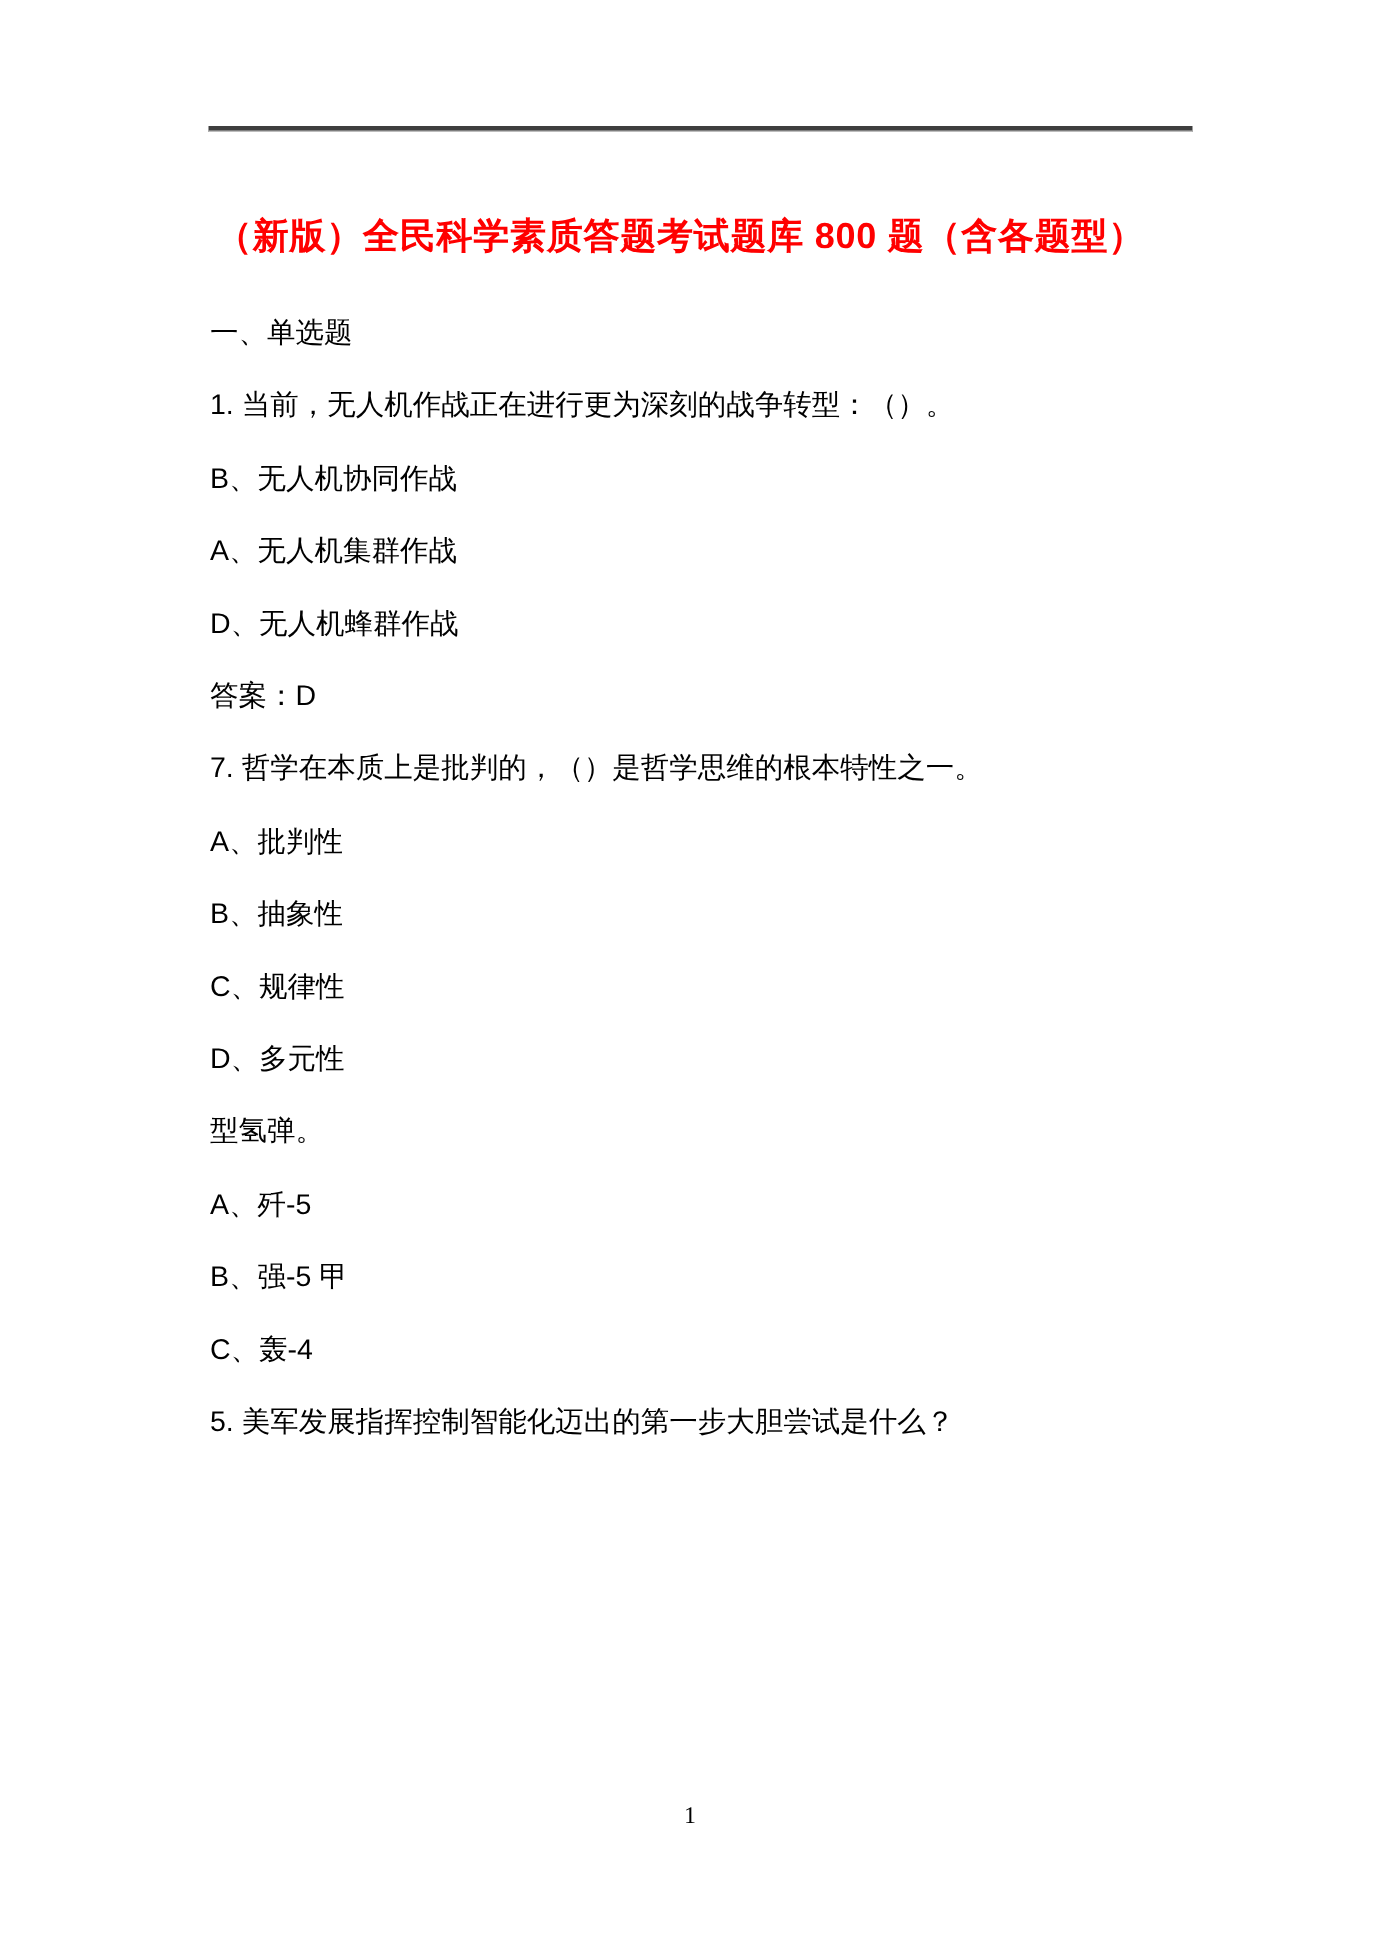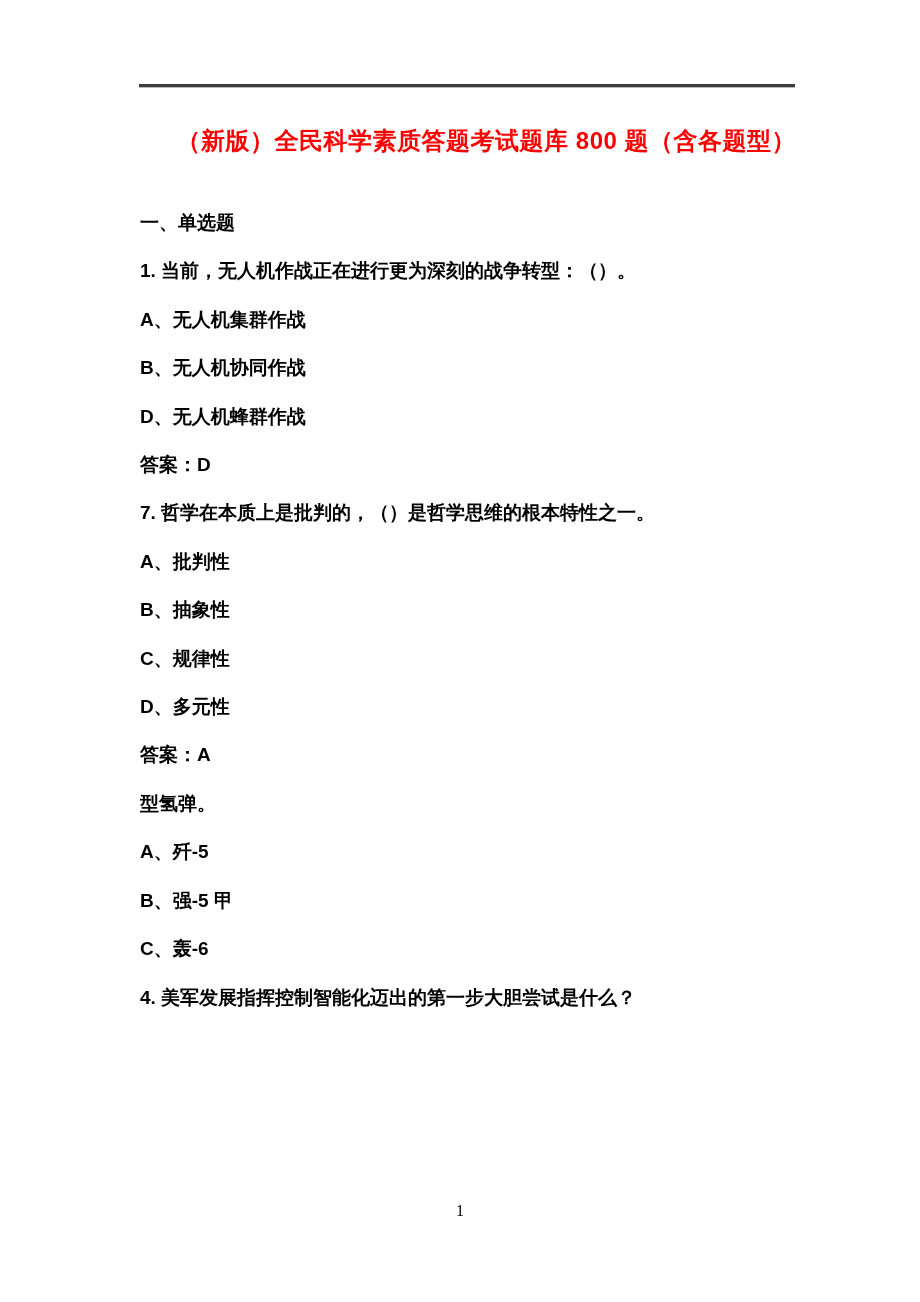--- a/index.html
+++ b/index.html
@@ -24,39 +24,38 @@
     height: 3px;
     background: #3e3e3e;
     border-bottom: 1px solid #bdbdbd;
     box-sizing: content-box;
   }
   .doc-title {
     position: absolute;
     top: 125px;
     left: 128px;
     width: 668px;
-    margin: 0;
-    text-align: right;
+    margin: 16px;
+    text-align: left;
     font-size: 24px;
     font-weight: 700;
     letter-spacing: 0.5px;
     white-space: pre;
     color: #ff0000;
   }
   .content {
     position: absolute;
     top: 199px;
     left: 140px;
     width: 660px;
     font-size: 19px;
   }
   .line {
     line-height: 48.4px;
     white-space: pre;
-    font-weight: bold;
   }
   .page-number {
     position: absolute;
     top: 1202px;
     left: 0;
     width: 920px;
     text-align: center;
     font-family: "Liberation Serif", "DejaVu Serif", serif;
     font-size: 16px;
     color: #000000;
@@ -68,32 +67,31 @@
 <div class="page">
 
   <div class="header-rule" style="background: rgb(62, 62, 62);"></div>
 
   <h1 class="doc-title" style="color: rgb(255, 0, 0);">（新版）全民科学素质答题考试题库 800 题（含各题型）</h1>
 
   <div class="content">
     <div class="line heading">一、单选题</div>
 
   <div class="line">1. 当前，无人机作战正在进行更为深刻的战争转型：（）。</div>
+      <div class="line">B、无人机协同作战</div>
       <div class="line">A、无人机集群作战</div>
-      <div class="line">B、无人机协同作战</div>
       <div class="line">D、无人机蜂群作战</div>
       <div class="line">答案：D</div>
       <div class="line">7. 哲学在本质上是批判的，（）是哲学思维的根本特性之一。</div>
       <div class="line">A、批判性</div>
       <div class="line">B、抽象性</div>
       <div class="line">C、规律性</div>
       <div class="line">D、多元性</div>
-      <div class="line">答案：A</div>
       <div class="line">型氢弹。</div>
       <div class="line">A、歼-5</div>
       <div class="line">B、强-5 甲</div>
-      <div class="line">C、轰-6</div>
-      <div class="line">4. 美军发展指挥控制智能化迈出的第一步大胆尝试是什么？</div>
+      <div class="line">C、轰-4</div>
+      <div class="line">5. 美军发展指挥控制智能化迈出的第一步大胆尝试是什么？</div>
     </div>
 
   <div class="page-number">1</div>
 
 </div>
 
 </body></html>

